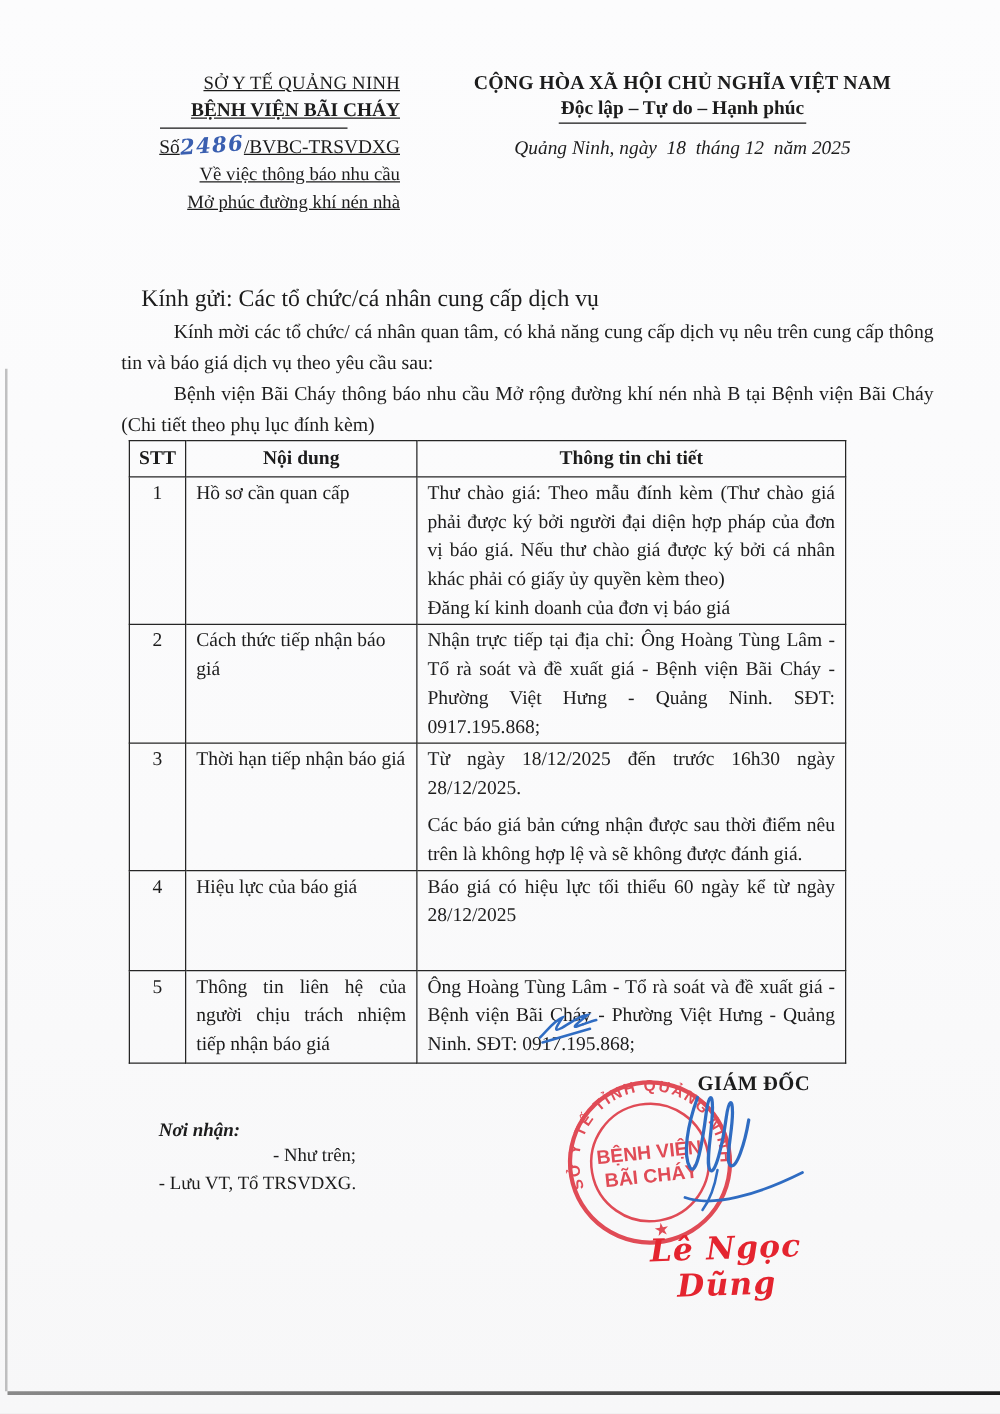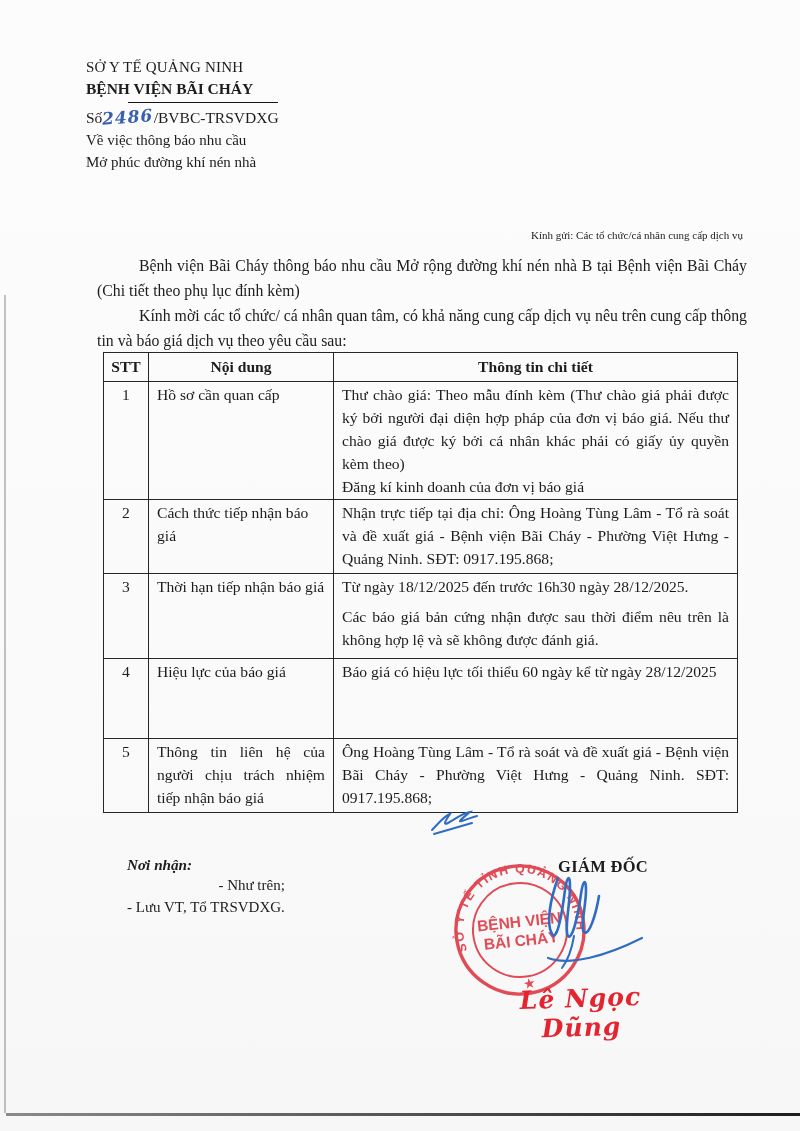--- a/index.html
+++ b/index.html
@@ -6,48 +6,48 @@
   .page{
     position:relative;width:800px;height:1131px;margin:0 auto;
     background:linear-gradient(180deg,#fcfcfd 0%,#fafafb 60%,#f7f7f8 100%);
     font-family:"Liberation Serif","DejaVu Serif",serif;
     color:#1c1c1c;overflow:hidden;
   }
   
   .scan-left{position:absolute;left:4px;top:295px;width:2px;height:818px;background:#8f8f8f;opacity:.55;}
   .scan-bottom{position:absolute;left:6px;top:1113px;width:794px;height:3px;background:linear-gradient(90deg,#8a8a8a,#1d1d1d);}
   
-  .hdr-left{position:absolute;left:86px;top:56px;width:234px;text-align:left;font-size:15px;line-height:22px;}
+  .hdr-left{position:absolute;left:86px;top:56px;width:234px;text-align:right;font-size:15px;line-height:22px;text-decoration:underline;}
   .hdr-left .org-parent{letter-spacing:.2px;}
   .hdr-left .org-name{font-weight:bold;font-size:15.5px;}
   .hdr-left .org-underline{width:150px;border-top:1.6px solid #161616;margin:2px auto 3px auto;}
   .hdr-left .doc-no{font-size:15.5px;}
   .hand-blue{color:#3a5fb0;font-style:italic;font-weight:bold;font-family:"DejaVu Serif",serif;display:inline-block;transform:rotate(-4deg);font-size:17px;letter-spacing:1px;}
   .hdr-right{position:absolute;left:356px;top:58px;width:380px;text-align:center;}
   .nat-1{font-weight:bold;font-size:15.8px;letter-spacing:.2px;}
   .nat-2{display:inline-block;font-weight:bold;font-size:15.5px;border-bottom:1.6px solid #161616;padding:1px 2px 2px 2px;margin-top:1px;}
   .dateline{font-style:italic;font-size:15.5px;margin-top:11px;white-space:pre-wrap;}
   
-  .salutation{position:absolute;left:95px;top:229px;width:648px;text-align:right;font-size:11px;}
+  .salutation{position:absolute;left:113px;top:229px;width:648px;text-align:left;font-size:19px;}
   .paras{position:absolute;left:97px;top:253px;width:650px;font-size:15.8px;line-height:25px;text-align:justify;}
   .paras p{margin:0;text-indent:42px;}
   
-  table.req{position:absolute;left:103px;top:352px;width:635px;border-collapse:collapse;table-layout:fixed;font-size:15.6px;line-height:23px;}
+  table.req{position:absolute;left:103px;top:352px;width:574px;border-collapse:collapse;table-layout:fixed;font-size:15.6px;line-height:23px;}
   table.req th,table.req td{border:1.7px solid #262626;padding:1px 8px;vertical-align:top;}
   table.req th{font-weight:bold;text-align:center;height:24px;padding:2px 4px;}
   td.stt{text-align:center;vertical-align:middle;}
   td.stt-top{text-align:center;vertical-align:top;padding-top:7px;}
   td.detail p{margin:0;text-align:justify;}
   td.detail p.gap{margin-top:7px;}
   .h-r1{height:110px;} .h-r2{height:71px;} .h-r3{height:82px;} .h-r4{height:77px;} .h-r5{height:71px;}
   
   .closing{position:absolute;left:97px;top:810px;width:640px;font-size:15.8px;text-indent:42px;}
   .flourish1{position:absolute;left:428px;top:804px;}
   .recipients{position:absolute;left:127px;top:856px;font-size:15px;}
-  .recipients .lbl{font-weight:bold;font-style:italic;font-size:15.2px;}
+  .recipients .lbl{font-weight:bold;font-style:italic;font-size:15.2px;margin-top:40px;}
   .recipients .itm{line-height:19.5px;margin-top:2px;text-align:right;}
   .sig-title{position:absolute;left:503px;top:857px;width:145px;text-align:right;font-weight:bold;font-size:16.5px;letter-spacing:.3px;}
   .stamp{position:absolute;left:449px;top:859px;width:142px;height:142px;transform:rotate(-10deg);opacity:.88;}
   .sig-scribble{position:absolute;left:534px;top:862px;}
   .sig-name{position:absolute;left:486px;top:984px;width:190px;text-align:center;
     font-family:"DejaVu Serif",serif;font-style:italic;font-weight:bold;font-size:25px;
     transform:rotate(-2deg);letter-spacing:1px;}
 </style>
 </head>
 <body>
@@ -59,25 +59,30 @@
 
   <div class="hdr-left">
     <div class="org-parent">SỞ Y TẾ QUẢNG NINH</div>
     <div class="org-name">BỆNH VIỆN BÃI CHÁY</div>
     <div class="org-underline"></div>
     <div class="doc-no"><span>Số</span><span class="hand-blue">2486</span><span>/BVBC-TRSVDXG</span></div>
     <div>Về việc thông báo nhu cầu</div>
     <div>Mở phúc đường khí nén nhà</div>
   </div>
 
+  <div class="hdr-right">
+    <div class="nat-1">CỘNG HÒA XÃ HỘI CHỦ NGHĨA VIỆT NAM</div>
+    <div><span class="nat-2">Độc lập – Tự do – Hạnh phúc</span></div>
+    <div class="dateline">Quảng Ninh, ngày  18  tháng 12  năm 2025</div>
+  </div>
 
   <div class="salutation">Kính gửi: Các tổ chức/cá nhân cung cấp dịch vụ</div>
   <div class="paras">
+    <p>Kính mời các tổ chức/ cá nhân quan tâm, có khả năng cung cấp dịch vụ nêu trên cung cấp thông tin và báo giá dịch vụ theo yêu cầu sau:</p>
     <p>Bệnh viện Bãi Cháy thông báo nhu cầu Mở rộng đường khí nén nhà B tại Bệnh viện Bãi Cháy (Chi tiết theo phụ lục đính kèm)</p>
-    <p>Kính mời các tổ chức/ cá nhân quan tâm, có khả năng cung cấp dịch vụ nêu trên cung cấp thông tin và báo giá dịch vụ theo yêu cầu sau:</p>
   </div>
 
   <table class="req">
     <colgroup>
         <col style="width:45px">
         <col style="width:185px">
         <col>
       </colgroup>
     <tbody>
         <tr>

